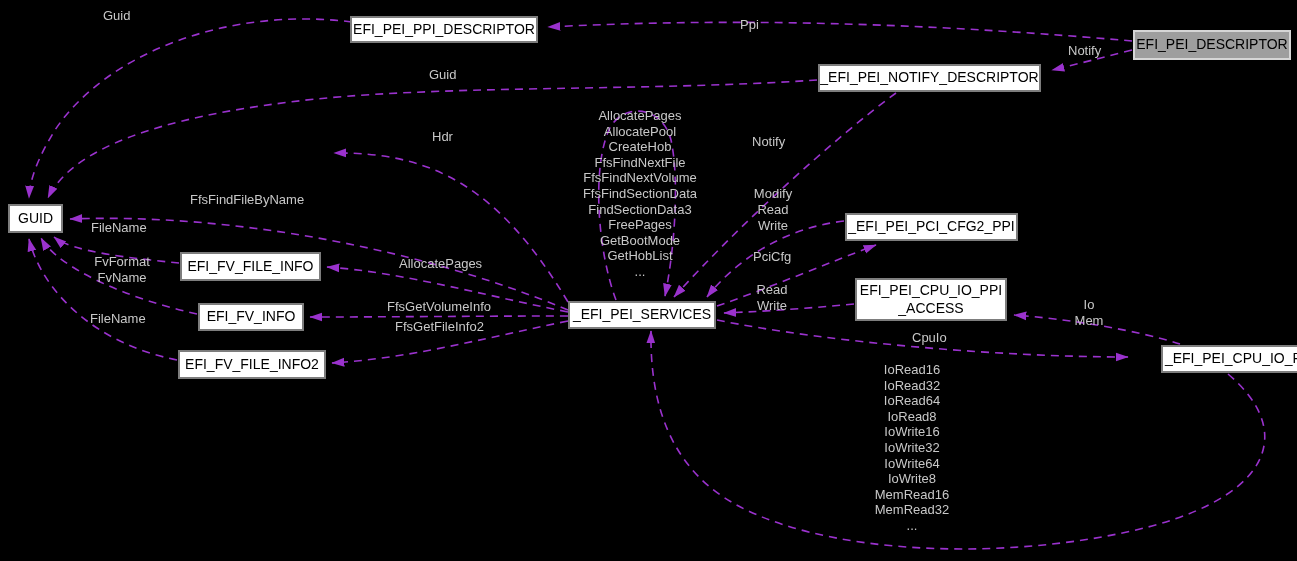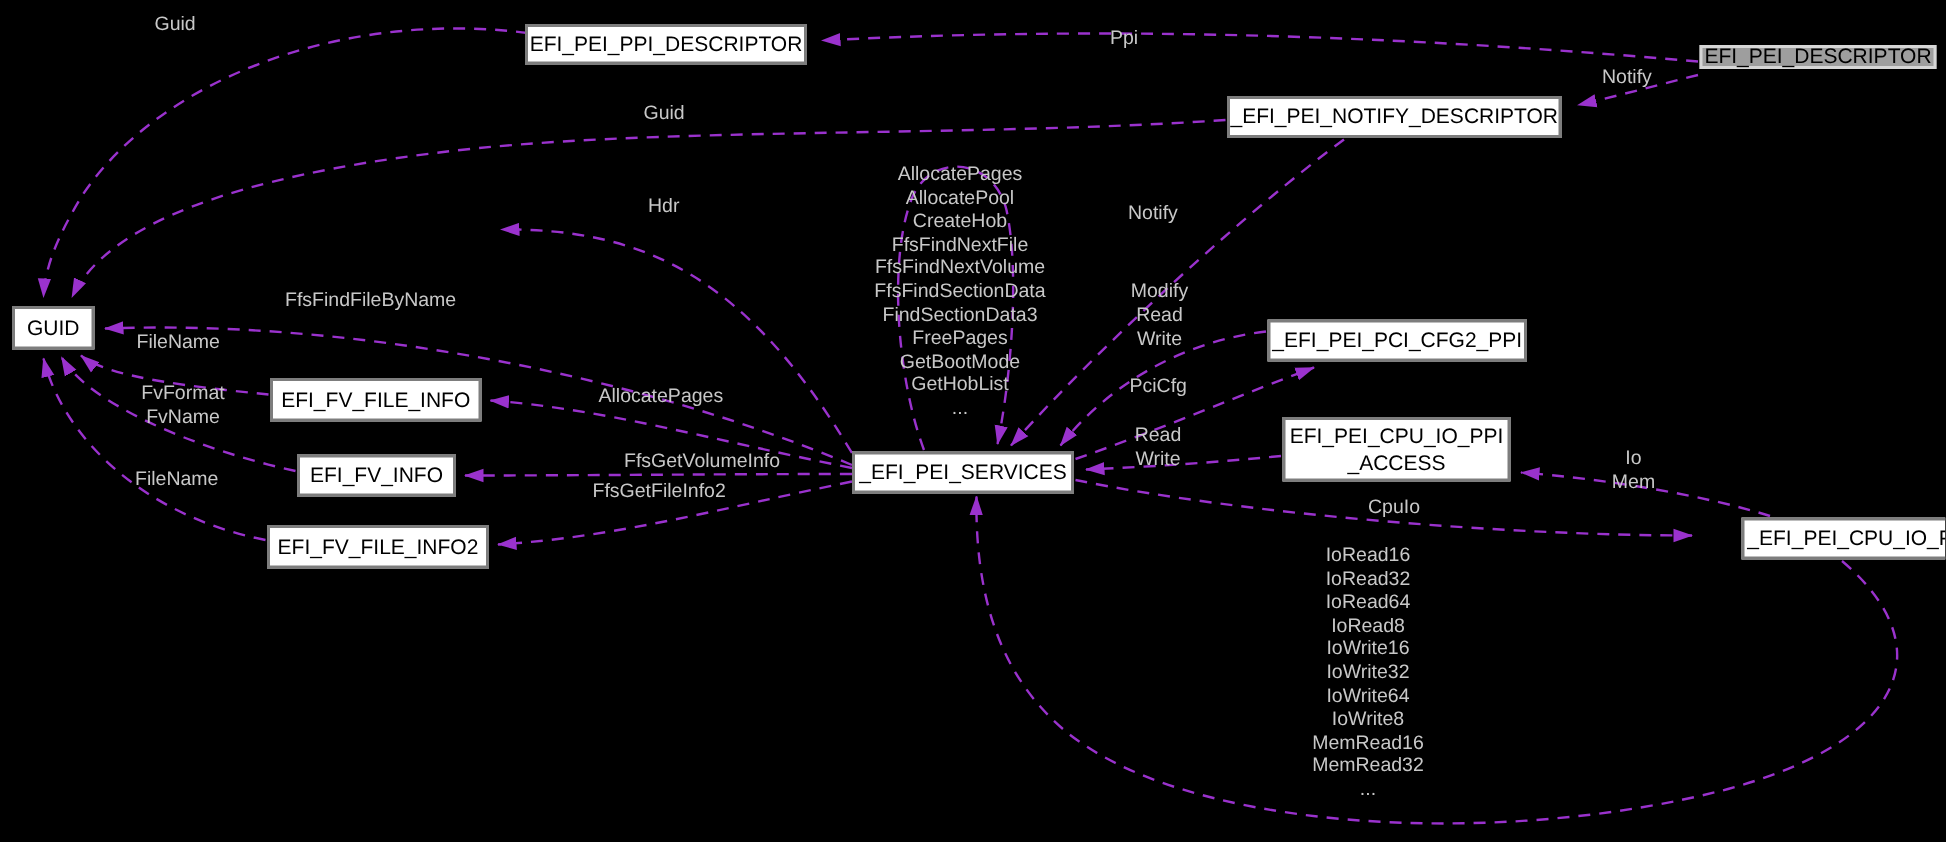--- a/index.html
+++ b/index.html
@@ -73,21 +73,21 @@
     <path class="edge" marker-end="url(#arrow)" d="M 896 93 C 832 140, 738 226, 674 297"></path>
     <path class="edge" marker-end="url(#arrow)" d="M 844 221 C 784 228, 736 260, 707 297"></path>
     <path class="edge" marker-end="url(#arrow)" d="M 717 306 C 772 287, 830 262, 876 245"></path>
     <path class="edge" marker-end="url(#arrow)" d="M 854 304 C 812 308, 772 311, 724 313"></path>
     <path class="edge" marker-end="url(#arrow)" d="M 717 320 C 830 343, 1005 357, 1128 357"></path>
     <path class="edge" marker-end="url(#arrow)" d="M 1180 344 C 1136 330, 1068 319, 1014 315"></path>
     <path class="edge" marker-end="url(#arrow)" d="M 1228 374 C 1292 428, 1276 492, 1152 526 C 1000 566, 776 556, 700 478 C 664 442, 650 392, 651 331"></path>
   </svg>
 
   <div class="node" style="left:350px;top:16px;width:188px;height:27px;">EFI_PEI_PPI_DESCRIPTOR</div>
-  <div class="node node-highlight" style="left:1133px;top:30px;width:158px;height:16px;">EFI_PEI_DESCRIPTOR</div>
+  <div class="node node-highlight" style="left:1133px;top:30px;width:158px;height:30px;">EFI_PEI_DESCRIPTOR</div>
   <div class="node" style="left:818px;top:64px;width:223px;height:28px;">_EFI_PEI_NOTIFY_DESCRIPTOR</div>
   <div class="node" style="left:8px;top:204px;width:55px;height:29px;">GUID</div>
   <div class="node" style="left:180px;top:252px;width:141px;height:29px;">EFI_FV_FILE_INFO</div>
   <div class="node" style="left:198px;top:303px;width:106px;height:28px;">EFI_FV_INFO</div>
   <div class="node" style="left:178px;top:350px;width:148px;height:29px;">EFI_FV_FILE_INFO2</div>
   <div class="node" style="left:568px;top:301px;width:148px;height:28px;">_EFI_PEI_SERVICES</div>
   <div class="node" style="left:845px;top:213px;width:173px;height:28px;">_EFI_PEI_PCI_CFG2_PPI</div>
   <div class="node" style="left:855px;top:278px;width:152px;height:43px;">EFI_PEI_CPU_IO_PPI
 _ACCESS</div>
   <div class="node" style="left:1133px;top:345px;width:158px;height:28px;margin-left:28px;">_EFI_PEI_CPU_IO_PPI</div>
@@ -115,21 +115,21 @@
   <div class="edge-label" style="left:753px;top:249px;">PciCfg</div>
   <div class="edge-label center" style="left:772px;top:282px;">Read
 Write</div>
   <div class="edge-label" style="left:912px;top:330px;">CpuIo</div>
   <div class="edge-label" style="left:190px;top:192px;">FfsFindFileByName</div>
   <div class="edge-label" style="left:91px;top:220px;">FileName</div>
   <div class="edge-label center" style="left:122px;top:254px;">FvFormat
 FvName</div>
   <div class="edge-label" style="left:90px;top:311px;">FileName</div>
   <div class="edge-label" style="left:399px;top:256px;">AllocatePages</div>
-  <div class="edge-label" style="left:387px;top:299px;margin-left:29px;">FfsGetVolumeInfo</div>
+  <div class="edge-label" style="left:387px;top:299px;">FfsGetVolumeInfo</div>
   <div class="edge-label" style="left:395px;top:319px;">FfsGetFileInfo2</div>
   <div class="edge-label center" style="left:1089px;top:297px;">Io
 Mem</div>
   <div class="edge-label center" style="left:912px;top:362px;line-height:15.6px;">IoRead16
 IoRead32
 IoRead64
 IoRead8
 IoWrite16
 IoWrite32
 IoWrite64

